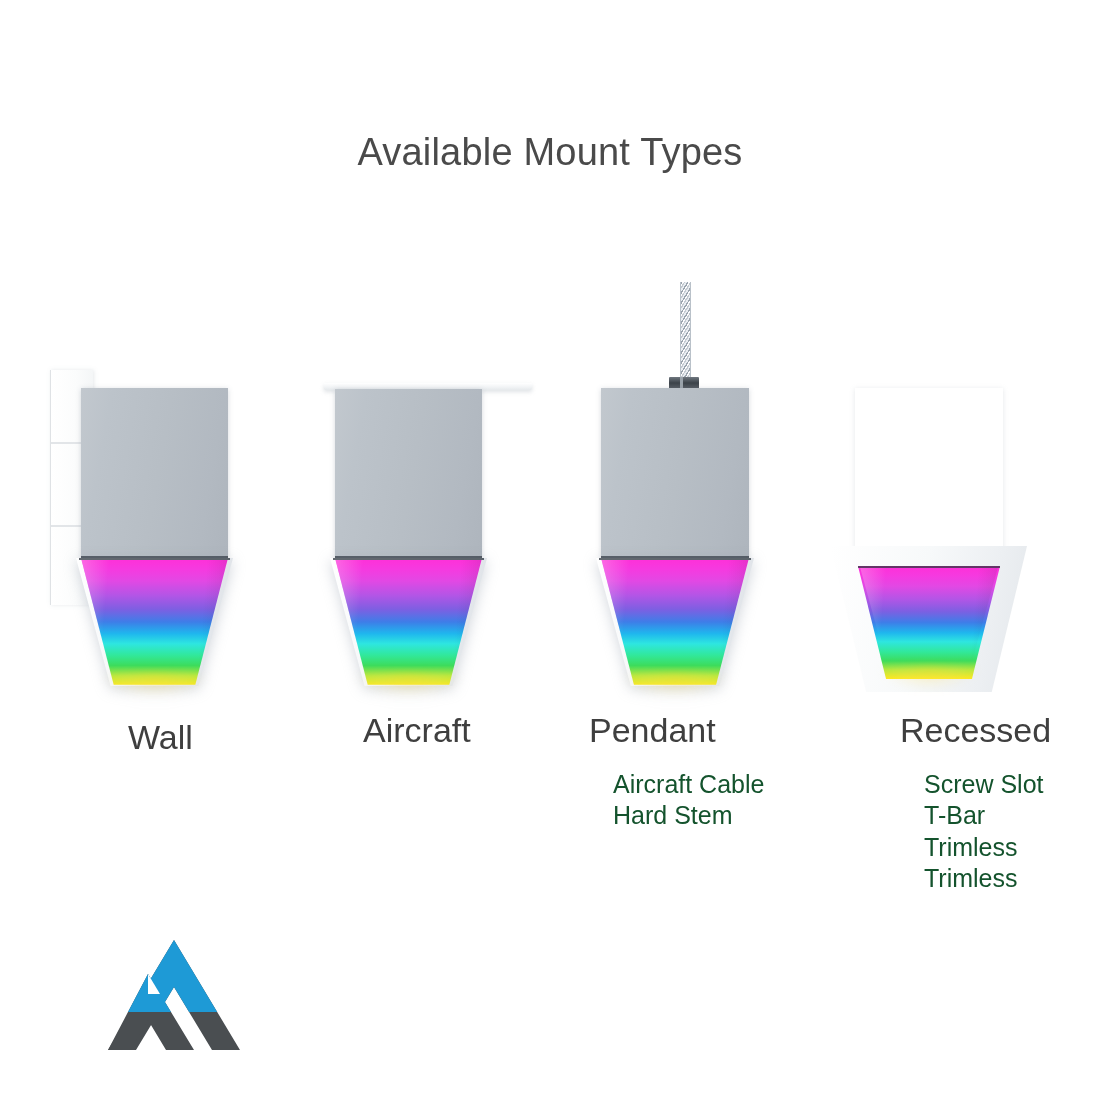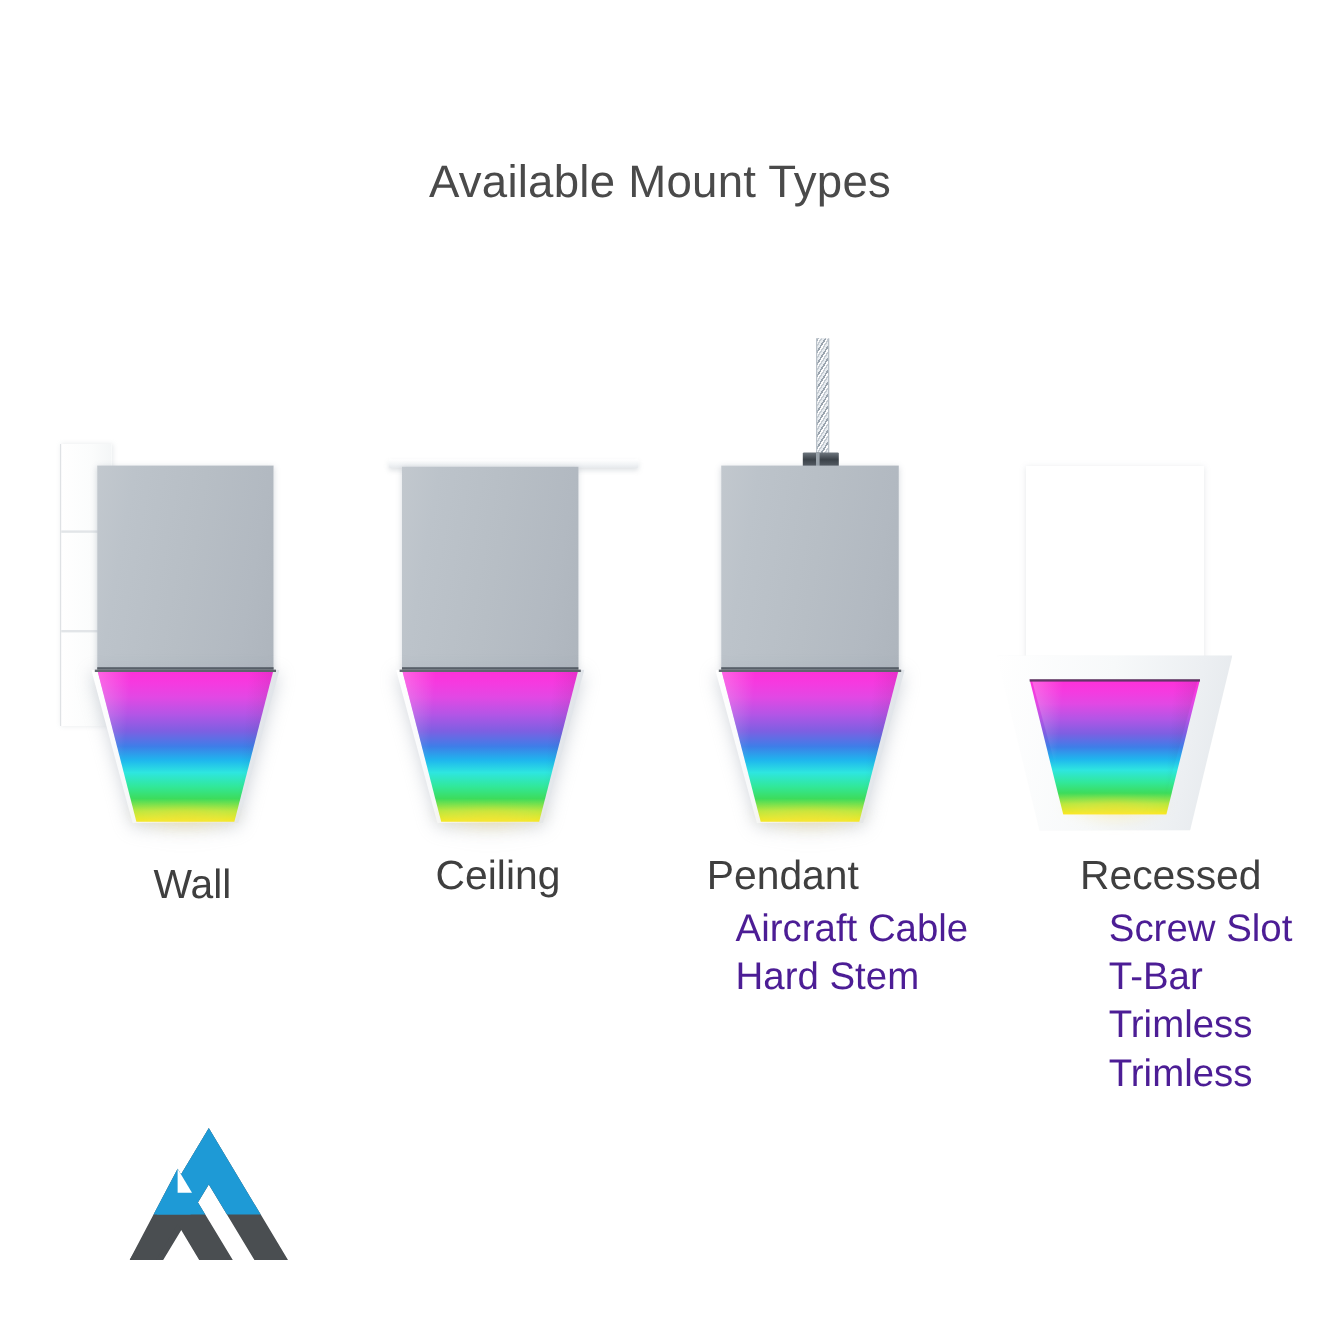--- a/index.html
+++ b/index.html
@@ -191,26 +191,26 @@
     text-align:left;
   }
   .label-main{
     font-size: 34px;
     color:#3f3f3f;
     font-weight:400;
     line-height:1.08;
     white-space:nowrap;
   }
   .label-sub{
-    font-size:32px;
-    color:#4c1d95;
+    font-size:25px;
+    color:#14532d;
     font-weight:400;
     line-height:1.26;
     padding-left:24px;
-    margin-top:4px;
+    margin-top:20px;
     white-space:nowrap;
   }
   .label-sub div{ white-space:nowrap; }
 
   
   .logo{
     position:absolute;
     left:108px;
     top:932px;
     width:132px;
@@ -280,21 +280,21 @@
     <div class="lens-toprule"></div>
     <div class="lens-glow"></div>
   </div>
 </div>
 
 <div class="label-group" style="left:128px; top:719px; width:220px;">
   <div class="label-main">Wall</div>
 </div>
 
 <div class="label-group" style="left:363px; top:712px; width:220px;">
-  <div class="label-main">Ceiling</div>
+  <div class="label-main">Aircraft</div>
 </div>
 
 <div class="label-group" style="left:589px; top:712px; width:240px;">
   <div class="label-main">Pendant</div>
   <div class="label-sub">
     <div>Aircraft Cable</div>
     <div>Hard Stem</div>
   </div>
 </div>
 

